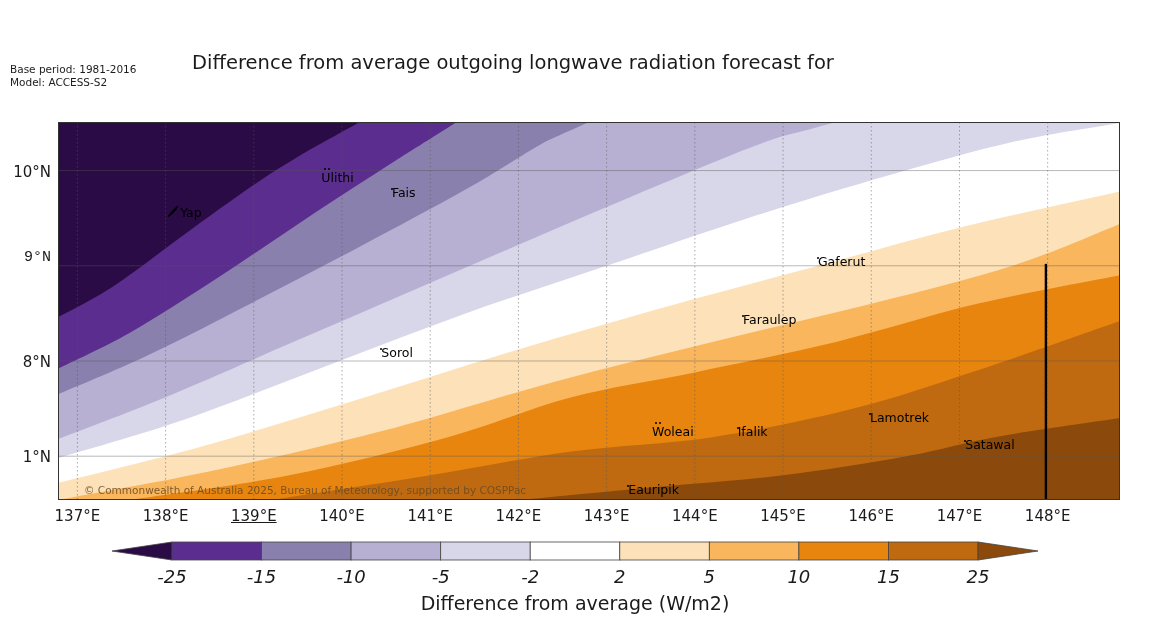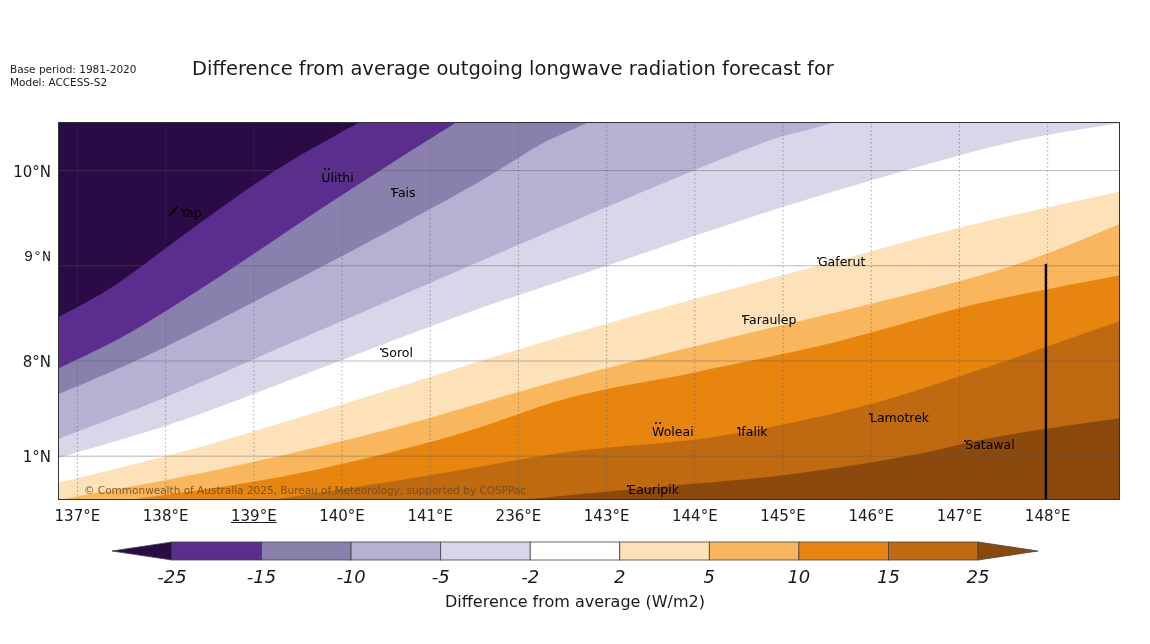--- a/index.html
+++ b/index.html
@@ -19,21 +19,21 @@
   #figure {
     position: absolute;
     left: 0; top: 0;
     width: 1150px;
     height: 644px;
   }
 
   
   .title-block {
     position: absolute;
-    left: 0; top: 6px;
+    left: 0; top: 0;
     width: 1026px;
     text-align: center;
     font-size: 19.5px;
     line-height: 25px;
     color: #1a1a1a;
     white-space: pre;
   }
   .title-line1 { display: block; }
   .title-line2 { display: block; }
 
@@ -108,37 +108,37 @@
     white-space: pre;
     top: 566px;
     font-style: italic;
   }
   .cb-axis-title {
     position: absolute;
     left: 0;
     top: 592px;
     width: 1150px;
     text-align: center;
-    font-size: 16px;
+    font-size: 19px;
     color: #1a1a1a;
     white-space: pre;
   }
 </style>
 </head>
 <body>
 
 <div id="figure">
 
   <div class="title-block">
     <span class="title-line1">Difference from average outgoing longwave radiation forecast for</span>
     <span class="title-line2">6 to 12 October 2025</span>
   </div>
 
   <div class="meta meta-left">
-    <span>Base period: 1981-2020</span>
+    <span>Base period: 1981-2016</span>
     <span>Model: ACCESS-S2</span>
   </div>
 
   <div id="map-plot">
     <svg id="map-svg" width="1062" height="378" viewBox="0 0 1062 378">
         <rect x="0" y="0" width="1062" height="378" fill="#8b4a0c"></rect>
         <path d="M 0.00 421.49 C 76.74 414.24, 360.17 387.47, 460.44 378.00 C 560.70 368.53, 557.46 368.80, 601.56 364.67 C 645.67 360.54, 683.89 358.32, 725.05 353.24 C 766.22 348.17, 813.26 340.55, 848.54 334.20 C 883.82 327.85, 901.17 321.51, 936.75 315.16 C 972.32 308.81, 1041.12 299.29, 1062.00 296.12 L 1062 0 L 0 0 Z" fill="#bf6a10" stroke="none"></path>
         <path d="M 0.00 411.28 C 35.58 405.74, 151.42 387.67, 213.46 378.00 C 275.50 368.33, 322.25 361.34, 372.23 353.24 C 422.21 345.15, 466.32 335.79, 513.36 329.44 C 560.40 323.09, 607.45 322.30, 654.49 315.16 C 701.53 308.02, 751.51 297.70, 795.62 286.59 C 839.72 275.49, 874.71 263.11, 919.11 248.51 C 963.50 233.91, 1038.18 207.25, 1062.00 199.00 L 1062 0 L 0 0 Z" fill="#e8850e" stroke="none"></path>
         <path d="M 0.00 389.28 C 12.05 387.40, 33.81 384.01, 72.33 378.00 C 110.85 371.99, 178.18 363.72, 231.10 353.24 C 284.02 342.77, 342.83 328.17, 389.87 315.16 C 436.91 302.15, 472.20 285.96, 513.36 275.17 C 554.52 264.38, 592.74 259.62, 636.85 250.41 C 680.95 241.21, 730.93 231.37, 777.98 219.94 C 825.02 208.52, 871.77 192.97, 919.11 181.86 C 966.44 170.75, 1038.18 158.06, 1062.00 153.29 L 1062 0 L 0 0 Z" fill="#f9b65c" stroke="none"></path>
         <path d="M 0.00 378.00 C 26.76 372.92, 104.38 359.59, 160.53 347.53 C 216.69 335.47, 281.08 320.24, 336.95 305.64 C 392.81 291.04, 442.79 274.22, 495.72 259.93 C 548.64 245.65, 601.56 232.96, 654.49 219.94 C 707.41 206.93, 763.28 194.55, 813.26 181.86 C 863.24 169.16, 912.93 157.10, 954.39 143.77 C 995.85 130.44, 1044.06 108.86, 1062.00 101.88 L 1062 0 L 0 0 Z" fill="#fde1b8" stroke="none"></path>
@@ -174,21 +174,21 @@
   <div id="axis-layer">
       <div class="axis-label ylab" style="right: 1099px; top: 162.559px;">10°N</div>
       <div class="axis-label ylab" style="right: 1099px; top: 249px; font-family: Liberation Mono, monospace;">9°N</div>
       <div class="axis-label ylab" style="right: 1099px; top: 352.987px;">8°N</div>
       <div class="axis-label ylab" style="right: 1099px; top: 448.202px;">1°N</div>
       <div class="axis-label xlab" style="left: 37.4053px; width: 80px; top: 507px;">137°E</div>
       <div class="axis-label xlab" style="left: 125.611px; width: 80px; top: 507px;">138°E</div>
       <div class="axis-label xlab" style="left: 213.817px; width: 80px; top: 507px; text-decoration: underline;">139°E</div>
       <div class="axis-label xlab" style="left: 302.023px; width: 80px; top: 507px;">140°E</div>
       <div class="axis-label xlab" style="left: 390.229px; width: 80px; top: 507px;">141°E</div>
-      <div class="axis-label xlab" style="left: 478.435px; width: 80px; top: 507px;">236°E</div>
+      <div class="axis-label xlab" style="left: 478.435px; width: 80px; top: 507px;">142°E</div>
       <div class="axis-label xlab" style="left: 566.641px; width: 80px; top: 507px;">143°E</div>
       <div class="axis-label xlab" style="left: 654.847px; width: 80px; top: 507px;">144°E</div>
       <div class="axis-label xlab" style="left: 743.053px; width: 80px; top: 507px;">145°E</div>
       <div class="axis-label xlab" style="left: 831.259px; width: 80px; top: 507px;">146°E</div>
       <div class="axis-label xlab" style="left: 919.465px; width: 80px; top: 507px;">147°E</div>
       <div class="axis-label xlab" style="left: 1007.67px; width: 80px; top: 507px;">148°E</div>
     </div>
   <div id="place-layer">
       <div class="place-label" style="left: 180.196px; top: 205.406px;">Yap</div>
       <div style="position: absolute; left: 167.196px; top: 203.406px; width: 13px; height: 13px;"><svg width="13" height="13" viewBox="0 0 13 13">

